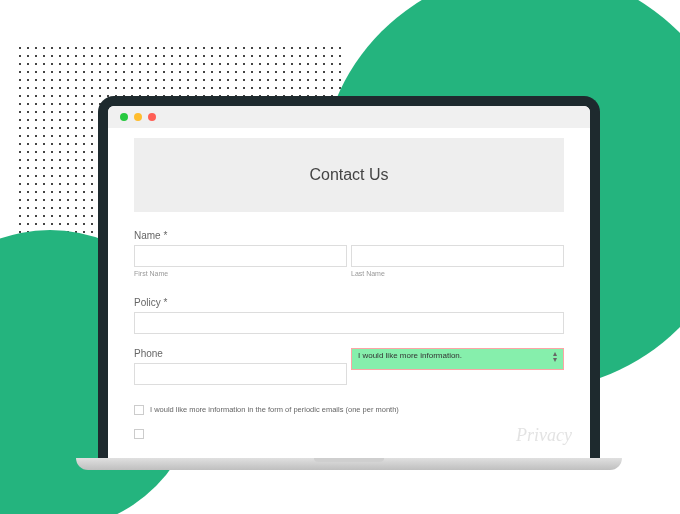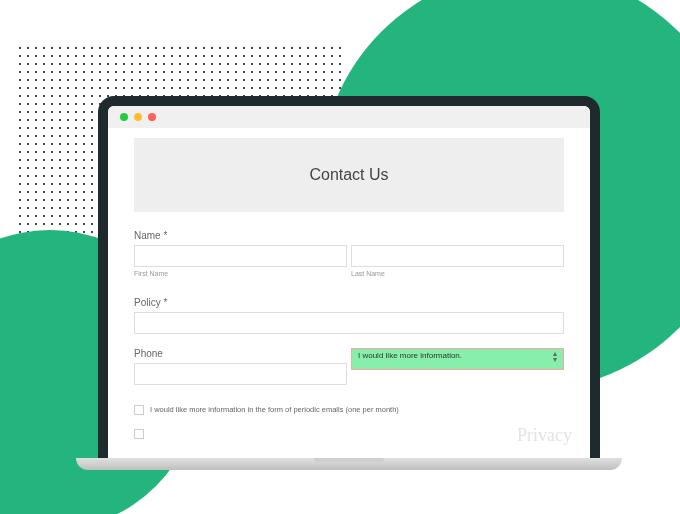--- a/index.html
+++ b/index.html
@@ -23,21 +23,21 @@
 .input{width:100%;height:22px;border:1px solid #ddd;background:#fff;padding:2px 6px;font-size:9px}
 .sublabel{font-size:7px;color:#999;margin-top:3px;display:block}
 .field{margin-bottom:14px}
 .select{width:100%;height:22px;border:1px solid #fca5a5;background:#86efac;padding:2px 6px;font-size:8px;position:relative;display:flex;align-items:flex-start;justify-content:space-between}
 .chev{font-size:8px;line-height:6px;color:#666;display:flex;flex-direction:column}
 .checkbox-row{display:flex;align-items:flex-start;gap:6px;margin-top:14px;margin-bottom:6px}
 .checkbox{width:10px;height:10px;border:1px solid #ccc;background:#fff;flex-shrink:0}
 .cb-label{font-size:7.5px;color:#666}
 .base{height:12px;background:linear-gradient(#e0e0e0,#bfbfbf);border-radius:0 0 20px 20px;margin:0 -22px;position:relative}
 .base::before{content:"";position:absolute;top:0;left:50%;transform:translateX(-50%);width:70px;height:4px;background:#cfcfcf;border-radius:0 0 6px 6px}
-.watermark{position:absolute;bottom:12px;right:18px;font-size:18px;color:#ccc;font-family:Georgia,serif;z-index:10;opacity:.55}
+.watermark{position:absolute;bottom:12px;right:18px;font-size:18px;color:#ccc;font-family:Georgia,serif;font-style:italic;z-index:10;opacity:.55}
 </style>
 </head>
 <body>
 
 <div class="dots"></div>
 <div class="bg-blob-1"></div>
 <div class="bg-blob-2"></div>
 
 <div class="laptop">
   <div class="screen">

